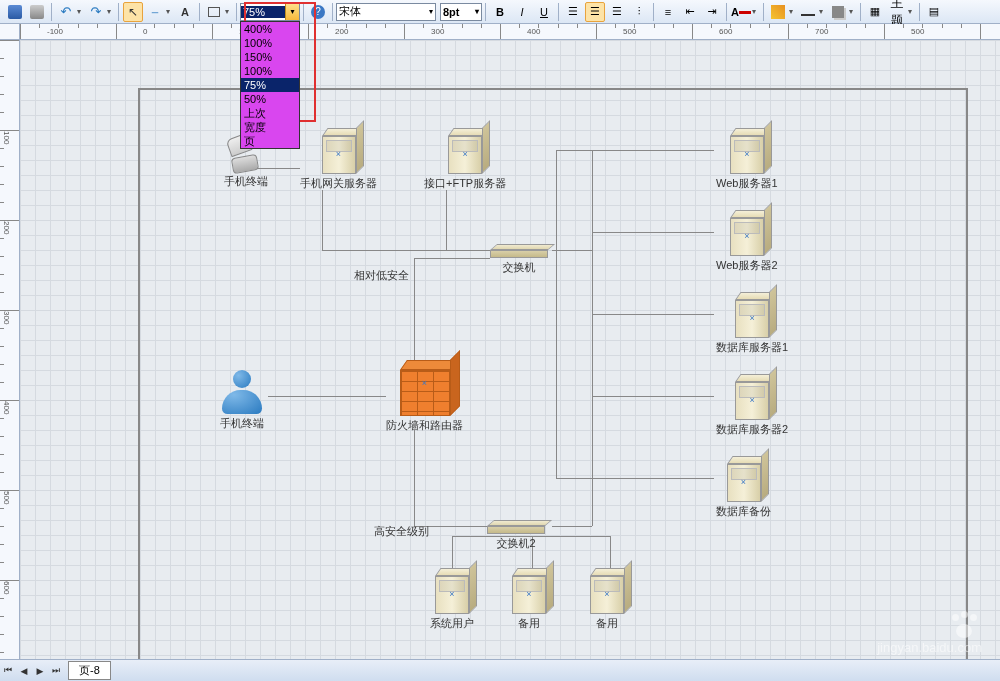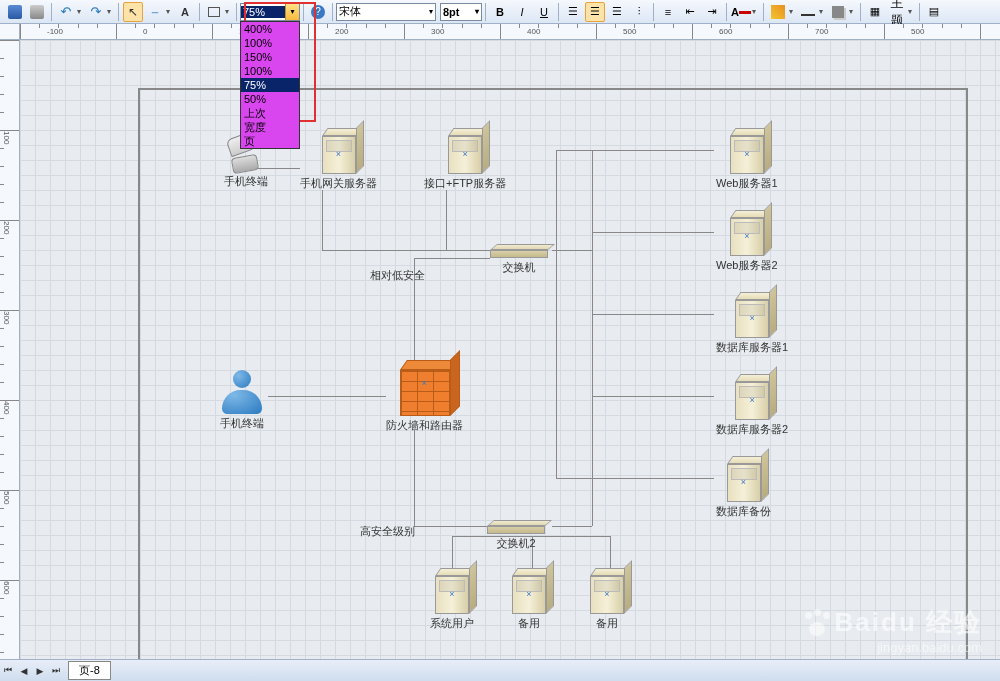--- a/index.html
+++ b/index.html
@@ -511,29 +511,29 @@
       <div class="server-body">
           <div class="server-top"></div>
           <div class="server-front">
             <span class="x-handle">×</span>
           </div>
           <div class="server-side"></div>
         </div>
       <div class="lbl">备用</div>
     </div>
 
-    <div class="annot" style="top:178px; left:230px">相对低安全</div>
-    <div class="annot" style="top:434px; left:220px">高安全级别</div>
+    <div class="annot" style="top:178px; left:214px">相对低安全</div>
+    <div class="annot" style="top:434px; left:234px">高安全级别</div>
   </div>
 </div>
 
 <div class="tab-bar">
   <div class="nav-btn">⏮</div>
   <div class="nav-btn">◀</div>
   <div class="nav-btn">▶</div>
   <div class="nav-btn">⏭</div>
   <div class="page-tab">页-8</div>
 </div>
 
 <div class="watermark">
-  <div class="big"><span class="paw"><i></i><i></i><i></i></span><span>Baidu 经验</span></div>
+  <div class="big"><span class="paw"><i></i><i></i><i></i></span></div>
   <div class="small">jingyan.baidu.com</div>
 </div>
 
 </body></html>

